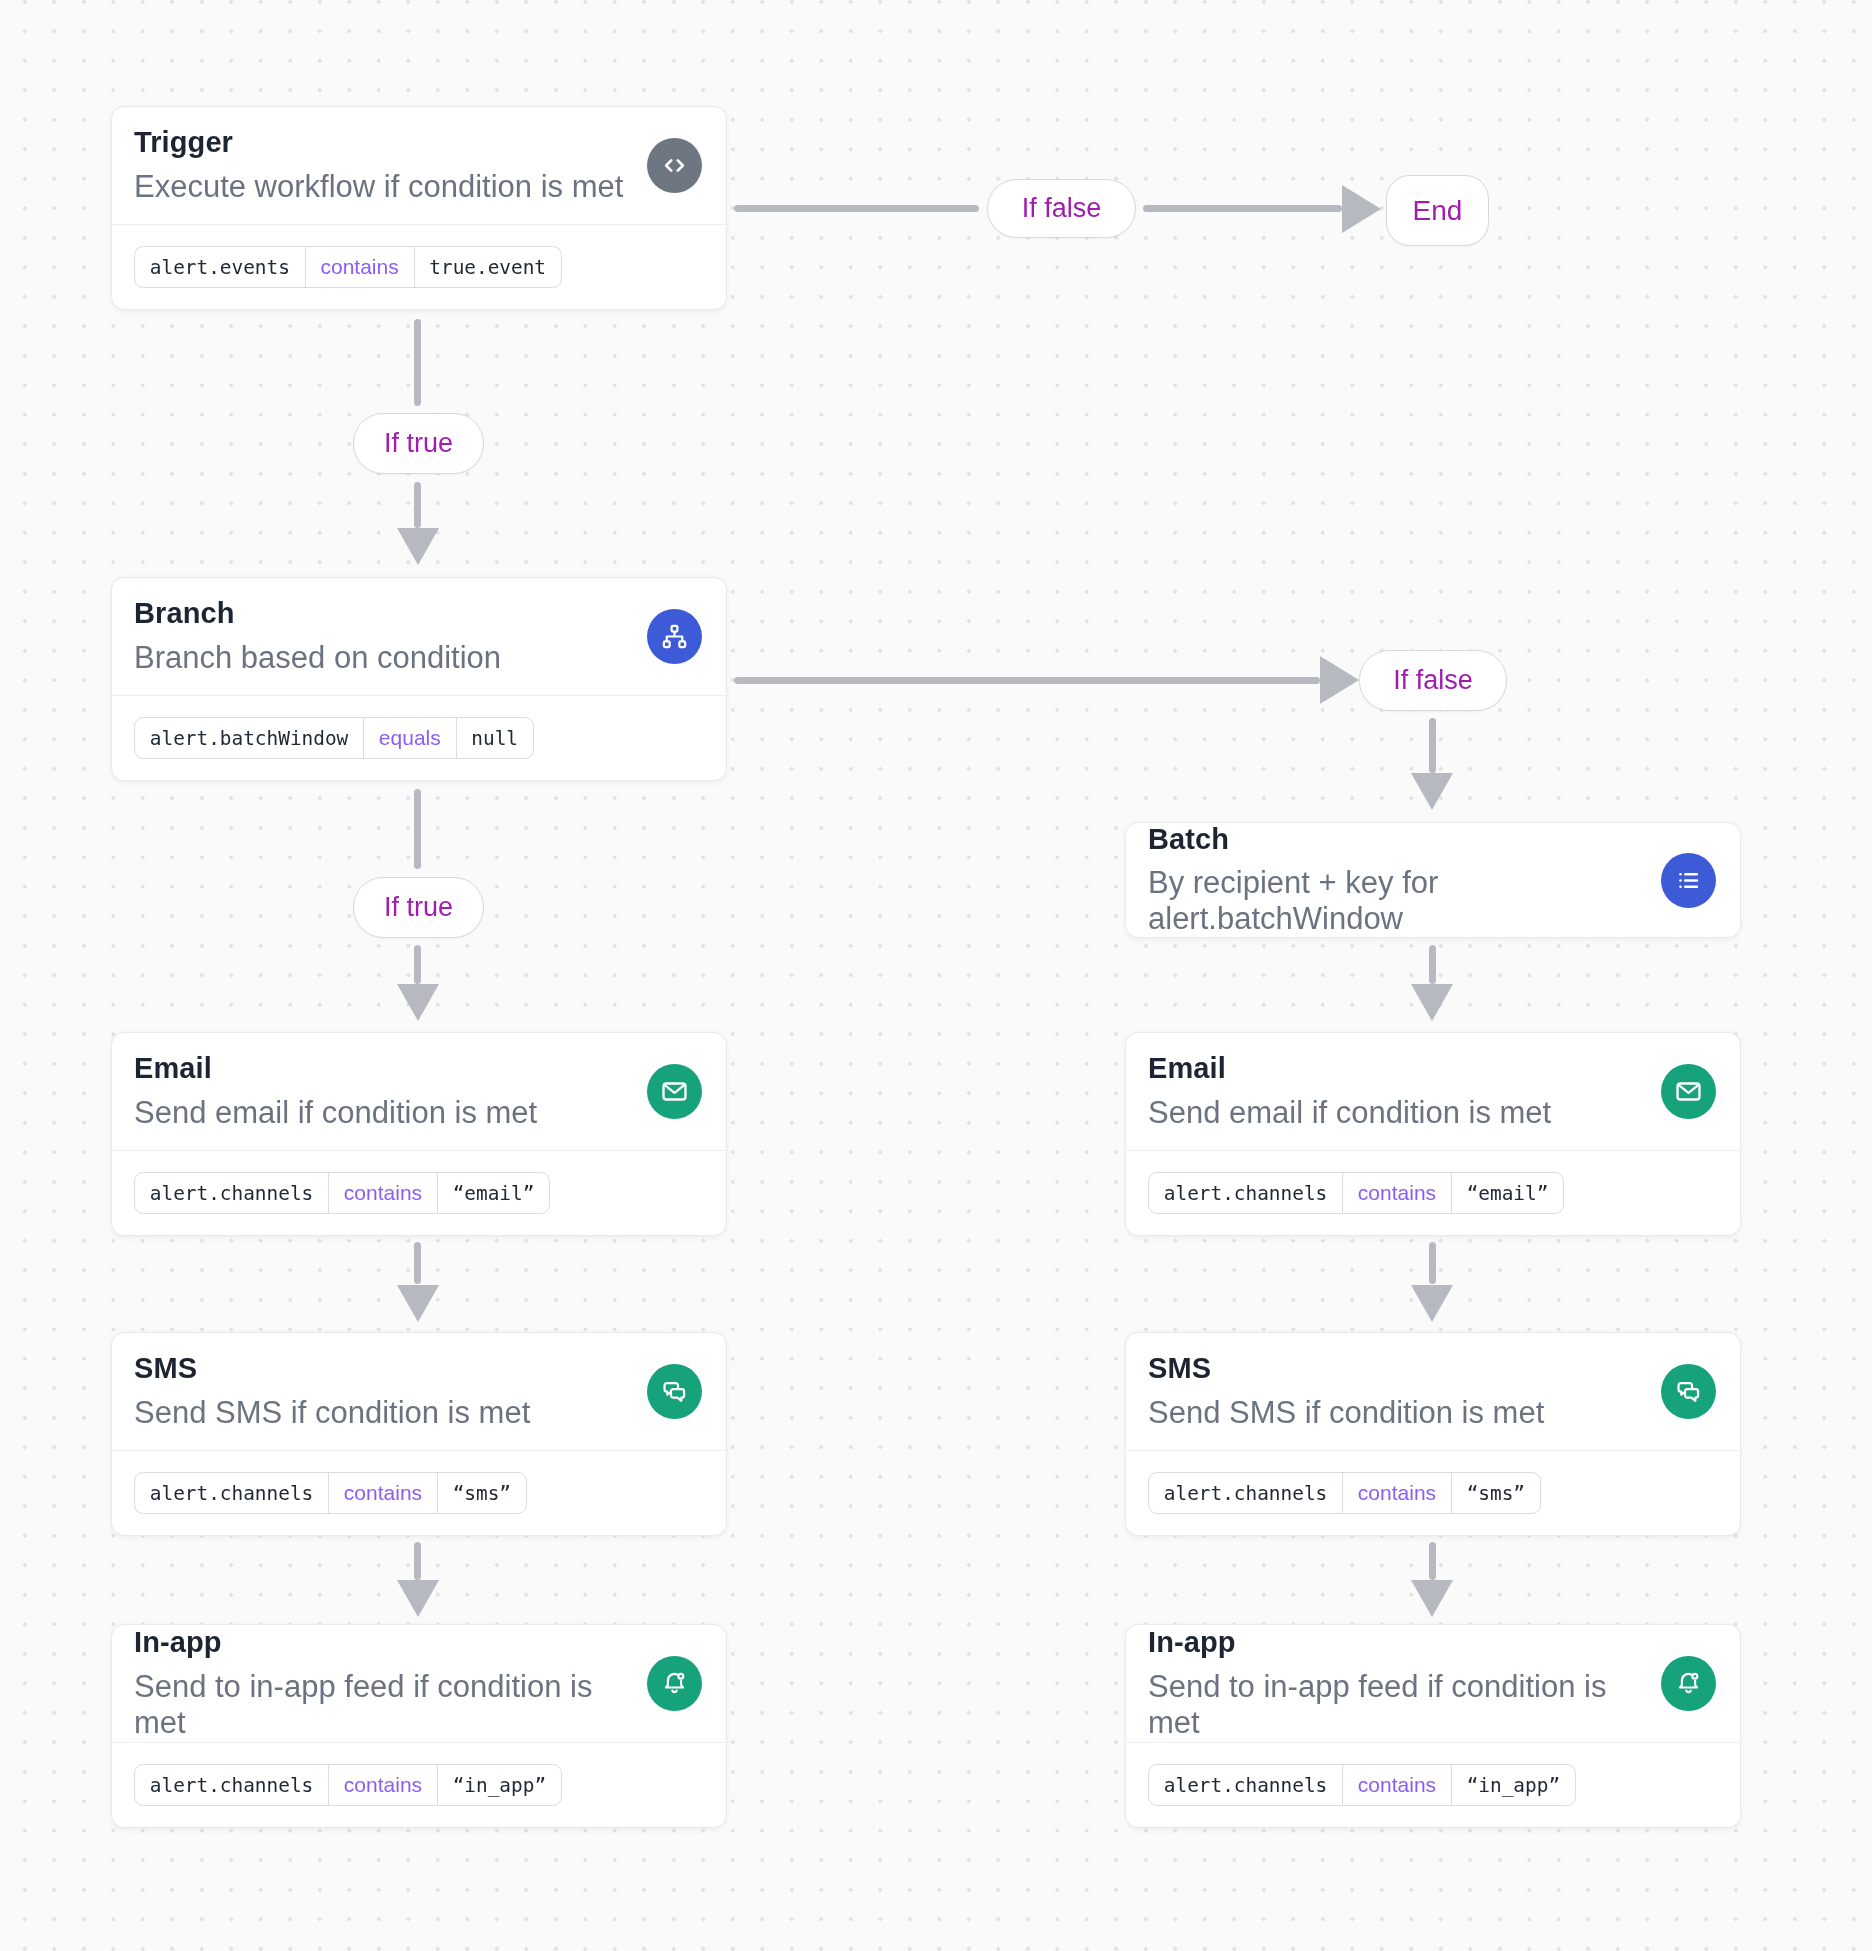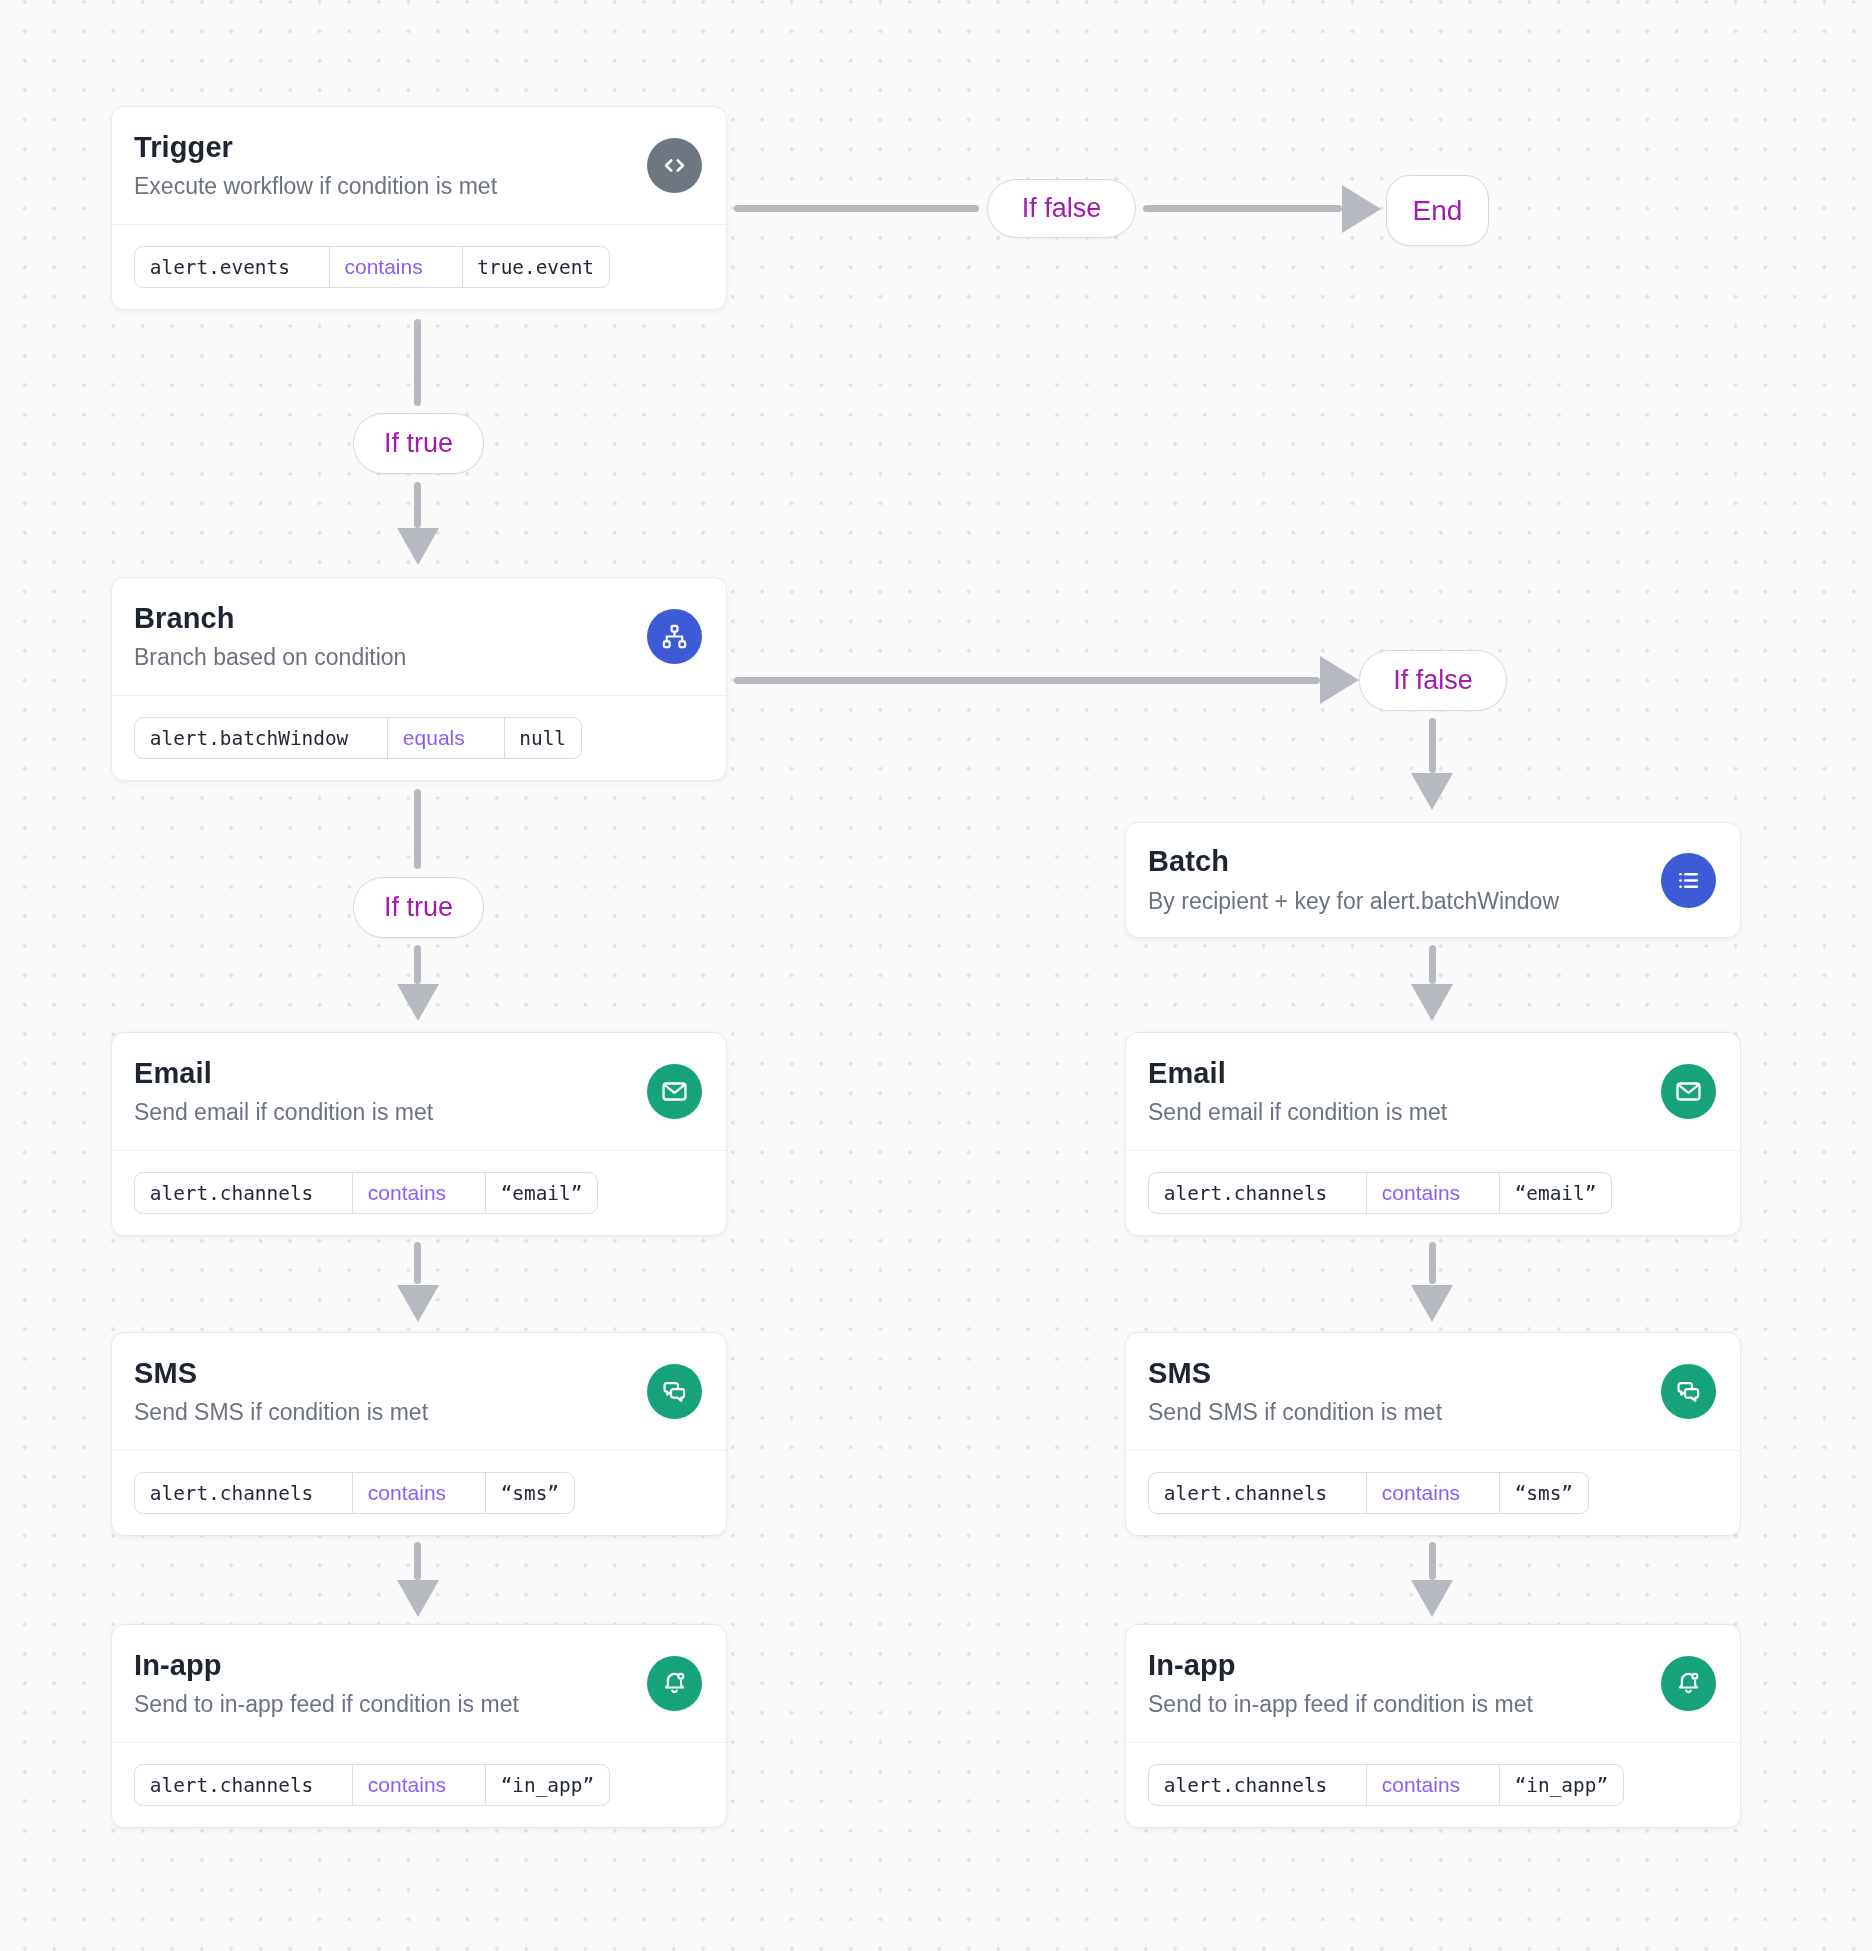--- a/index.html
+++ b/index.html
@@ -20,28 +20,28 @@
     background:#ffffff;border:1.4px solid #e7e9ec;border-radius:13px;
     box-shadow:0 1.8px 5.5px rgba(20,28,45,.05);
   }
   .node-head{
     display:flex;align-items:center;justify-content:space-between;
     height:117px;padding:0 24px 0 22px;
   }
   .node-batch .node-head{height:114px}
   .head-text{display:flex;flex-direction:column;gap:9.2px;min-width:0}
   .node-title{font-size:29px;font-weight:700;color:#1d2533;letter-spacing:0.1px}
-  .node-sub{font-size:23px;color:#6c7380}
+  .node-sub{font-size:31px;color:#6c7380}
   .node-cond{
     border-top:1.4px solid #eceef1;height:84px;
     display:flex;align-items:center;padding:0 22px;
   }
   .cond-pill{
     display:inline-flex;align-items:stretch;background:#fff;
-    border:1.4px solid #d9dce1;border-radius:9.2px;overflow:hidden;gap:24px;
+    border:1.4px solid #d9dce1;border-radius:9.2px;overflow:hidden;
   }
   .cond-cell{
     display:flex;align-items:center;padding:8.3px 14.8px;
     font-family:"DejaVu Sans Mono",monospace;font-size:19.4px;color:#222936;
     white-space:nowrap;
   }
   .cond-cell.op{font-family:"Liberation Sans",sans-serif;font-size:21px;color:#8b5cf6}
   .cond-cell + .cond-cell{border-left:1.4px solid #d9dce1}
   .icon-circle{
     width:55px;height:55px;border-radius:50%;flex:none;

